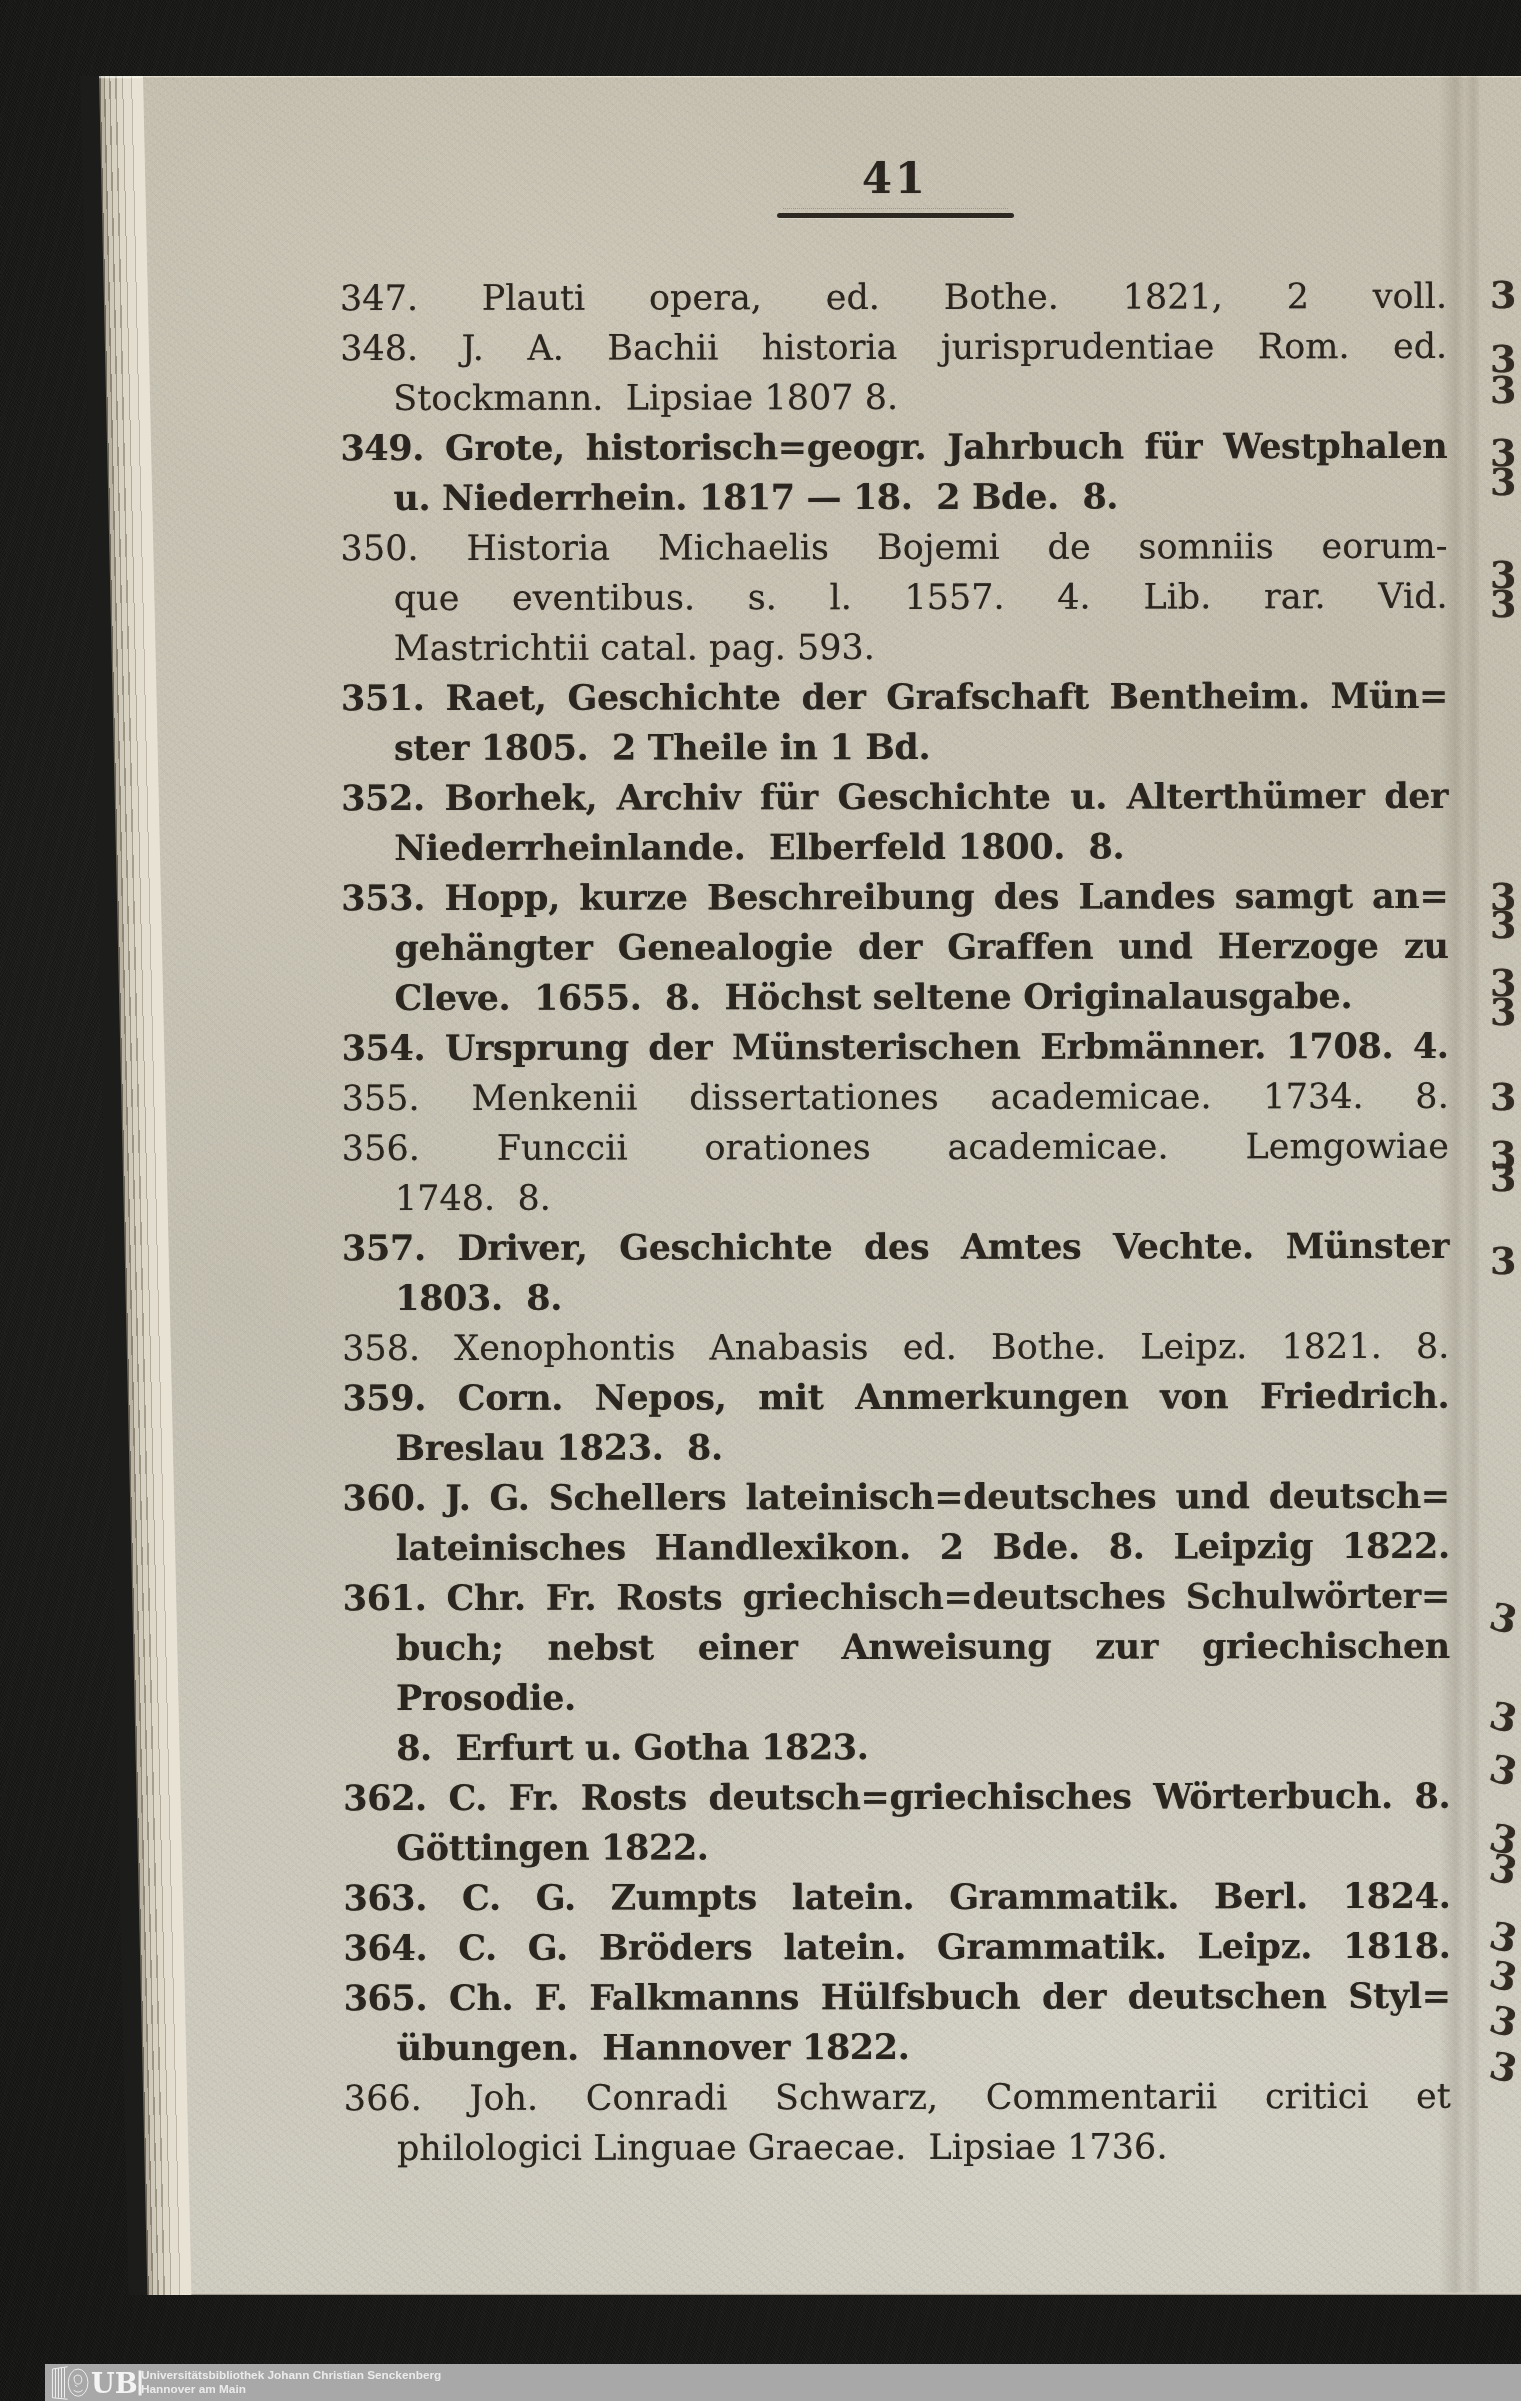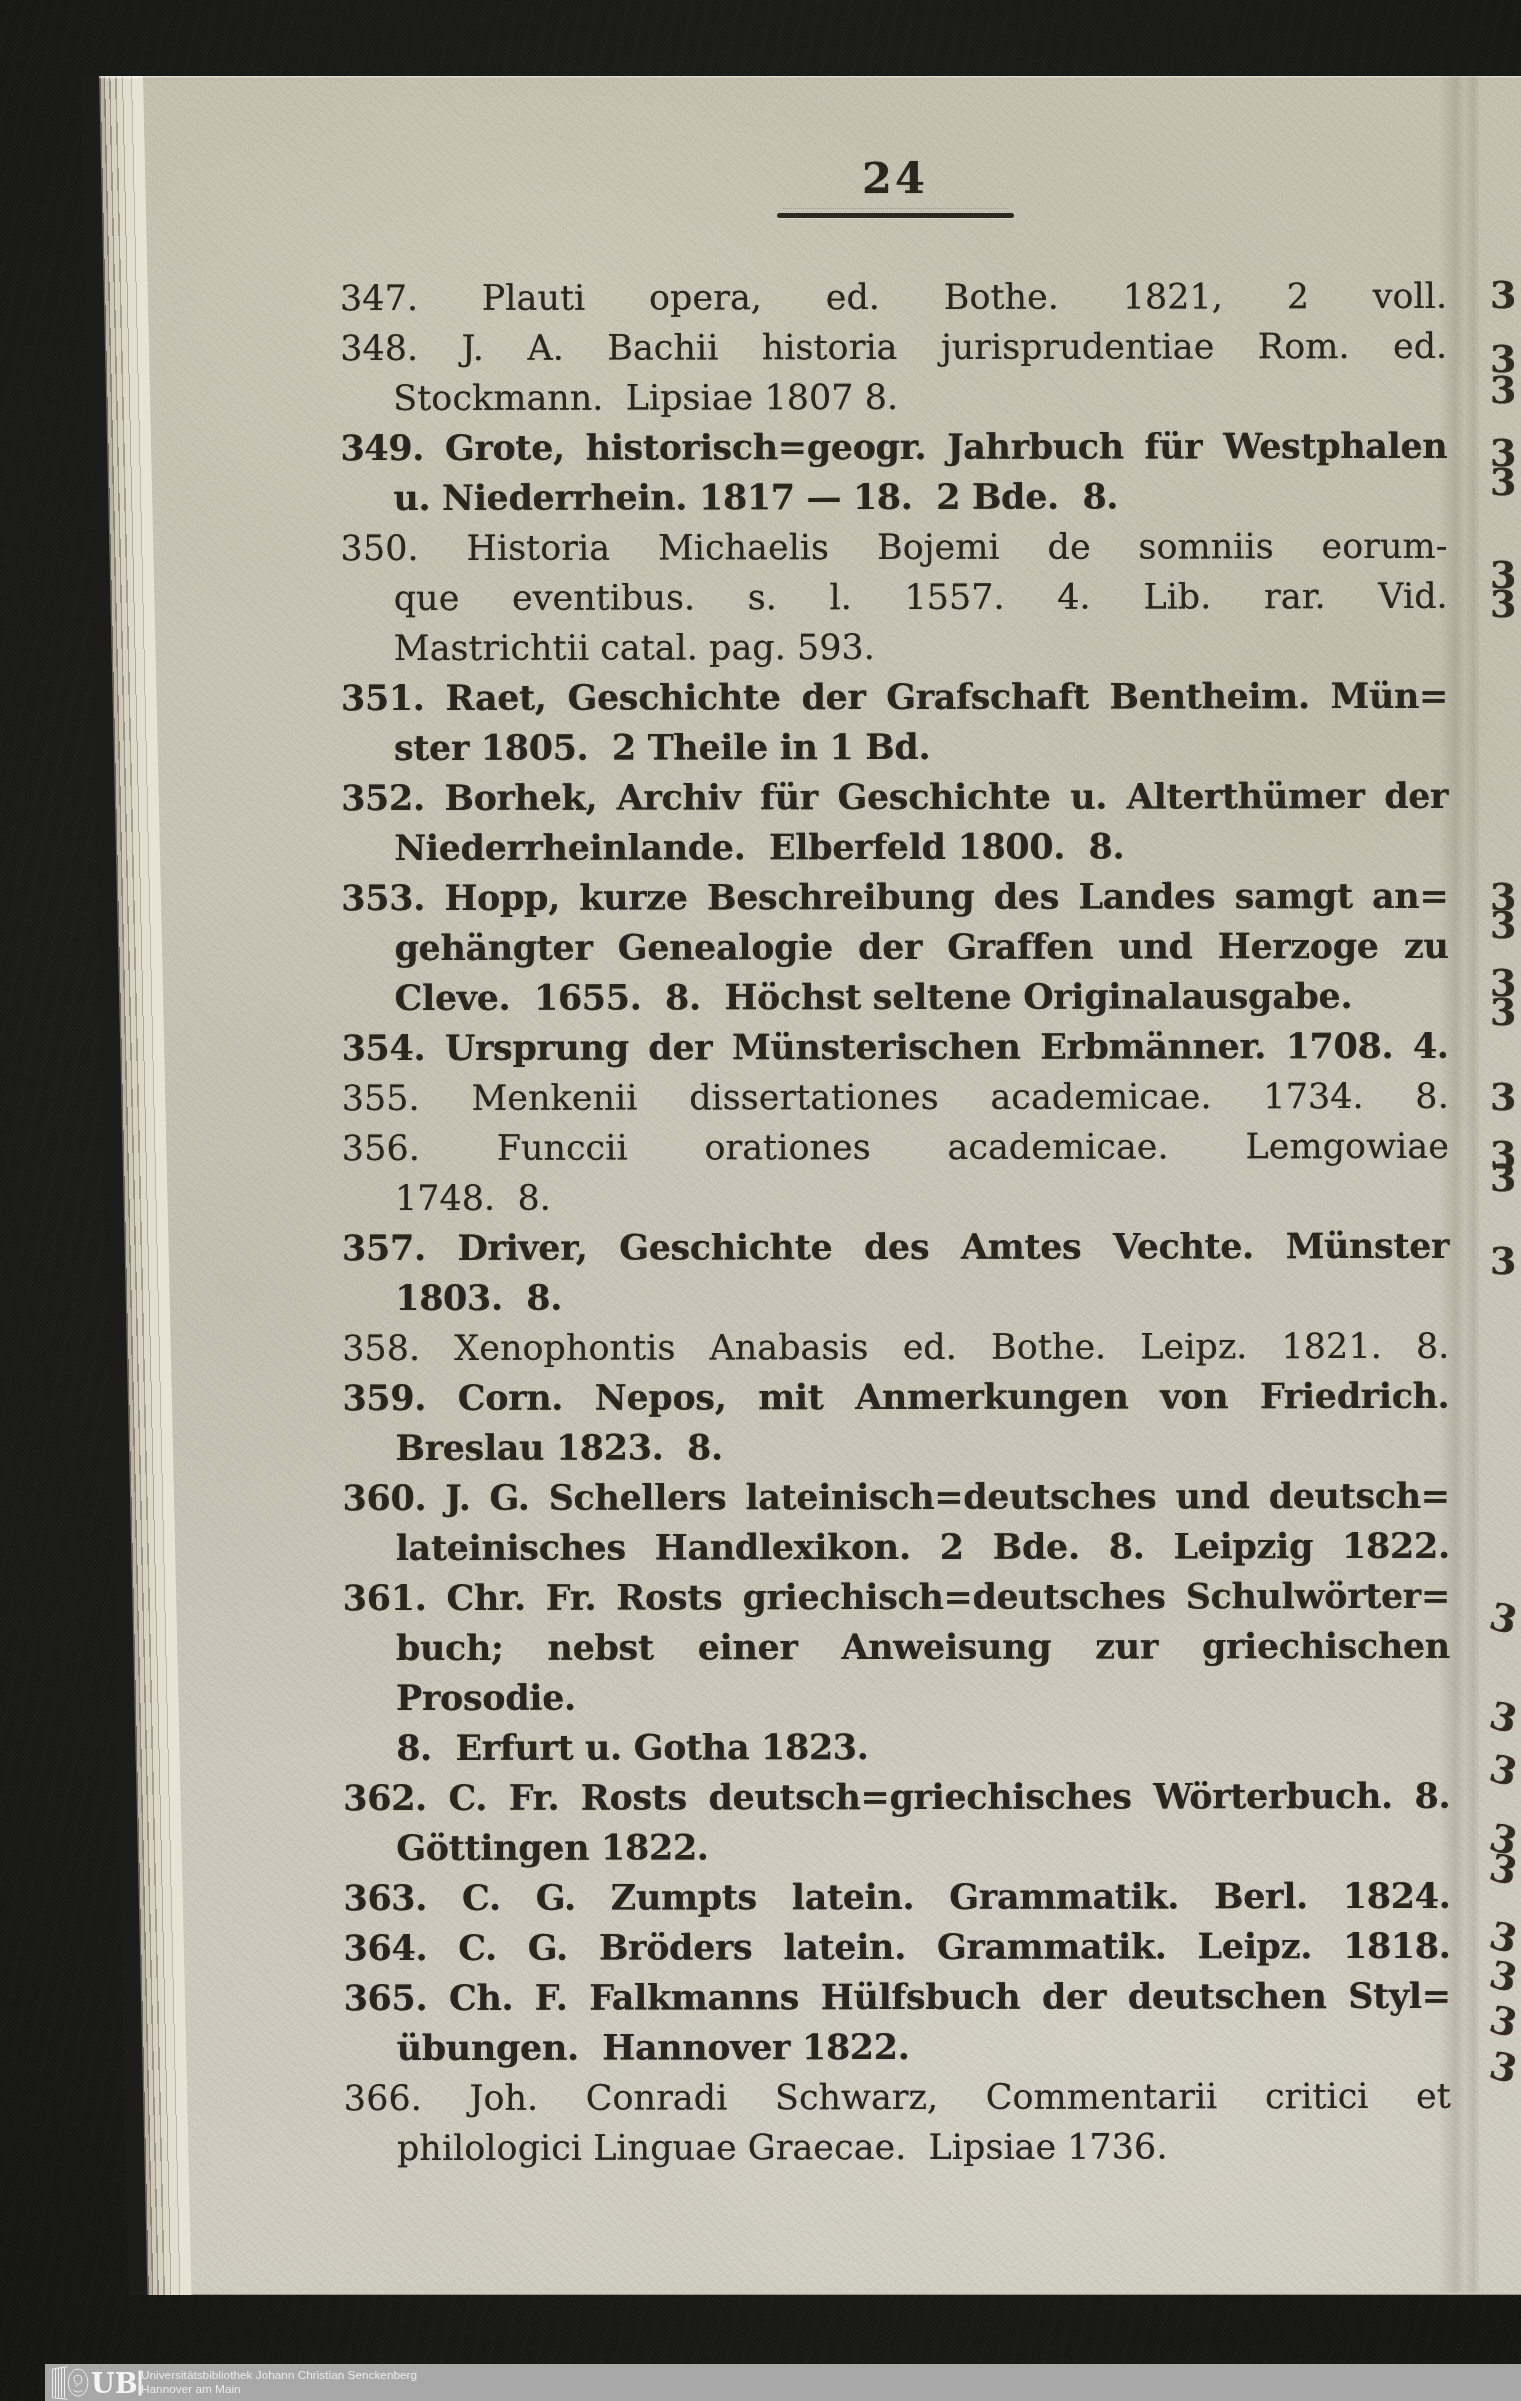--- a/index.html
+++ b/index.html
@@ -62,32 +62,32 @@
   .line.j{text-align:justify;text-align-last:justify;}
   
   .fragment{position:absolute;left:1490px;width:46px;font-size:38px;font-weight:bold;
     color:#332c24;text-shadow:0 0 0.8px rgba(51,44,36,0.5);z-index:5;}
   .fragment.tilt{transform:rotate(14deg);}
   
   .footer{position:absolute;left:0;top:2364px;width:1522px;height:37px;background:#a8a8a8;z-index:10;
     display:flex;align-items:center;margin-left:45px;}
   .footer-logo{position:absolute;left:4.6px;top:1.5px;}
   .footer-text{position:absolute;left:96px;top:3.8px;color:#ebebeb;
-    font-family:"Liberation Sans","DejaVu Sans",sans-serif;font-size:11.8px;line-height:14.5px;}
+    font-family:"Liberation Sans","DejaVu Sans",sans-serif;font-size:11.8px;line-height:14.5px;font-weight:bold;}
 </style>
 </head>
 <body>
 
 <div class="stage">
 
   <div class="paper">
     <div class="grain"></div>
 
     <div class="pagenum-wrap">
-      <div class="pagenum">24</div>
+      <div class="pagenum">41</div>
       <div class="pagenum-dotted"></div>
       <div class="pagenum-rule"></div>
     </div>
 
     <div class="catalog" id="catalog">
         <div>
           <div class="line an j">347. Plauti opera, ed. Bothe. 1821, 2 voll.</div>
         </div>
         <div>
           <div class="line an j">348. J. A. Bachii historia jurisprudentiae Rom. ed.</div>

